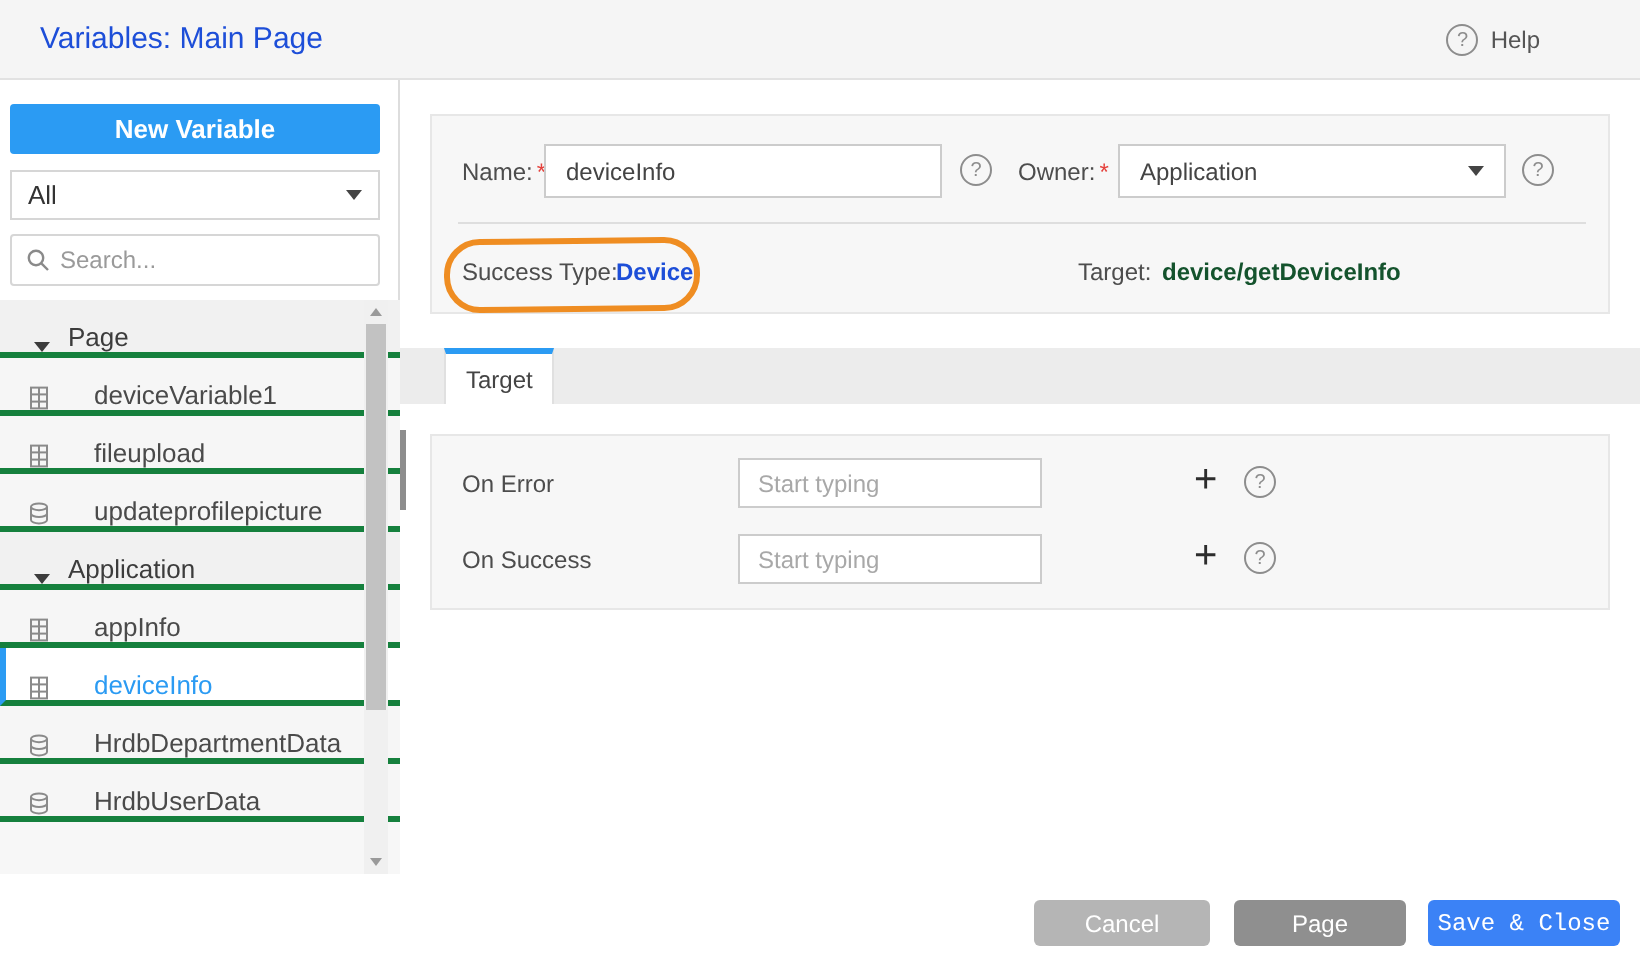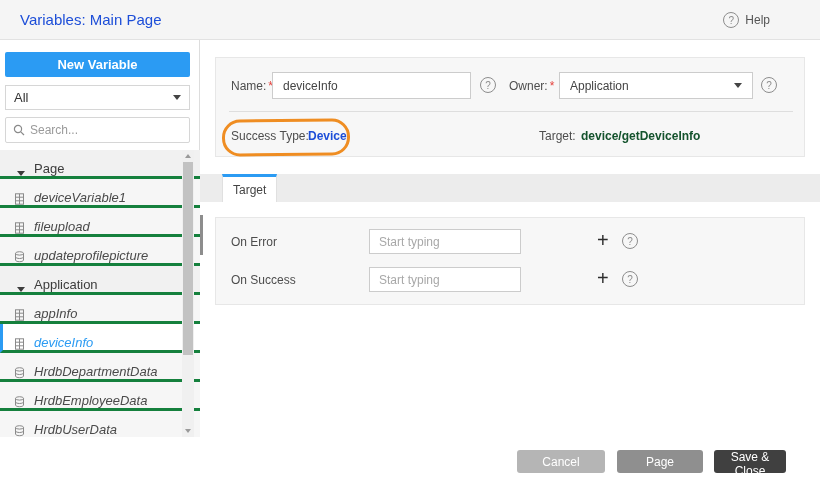--- a/index.html
+++ b/index.html
@@ -22,21 +22,21 @@
   .tri-down { width:0; height:0; border-left:4px solid transparent; border-right:4px solid transparent; border-top:5px solid #444; }
   .search-box { position:absolute; left:5px; top:77px; width:185px; height:26px; background:#fff; border:1px solid #d6d6d6; border-radius:2px; display:flex; align-items:center; padding:0 7px; gap:5px; }
   .search-box input { border:none; outline:none; flex:1; font-size:12px; color:#444; font-family:inherit; background:transparent; min-width:0; }
   .search-box input::placeholder { color:#9a9a9a; }
   .sicon { color:#8a8a8a; display:inline-flex; }
 
   .var-list { position:absolute; left:0; top:110px; width:200px; height:287px; background:#f7f7f7; overflow:hidden; }
   .row { height:29px; display:flex; align-items:flex-end; border-bottom:3px solid #15803d; background:#f6f6f6; cursor:pointer; }
   .row.group { padding-left:17px; gap:9px; background:#f1f1f1; }
   .row.group .row-label { font-size:13px; color:#3c3c3c; }
-  .row.item { padding-left:14px; gap:9px;font-style:italic; }
+  .row.item { padding-left:14px; gap:22px; }
   .row.item .row-label { font-size:13px; color:#4a4a4a; }
   .row.item.selected { background:#fff; border-left:3px solid #2b9bf3; padding-left:11px; }
   .row.item.selected .row-label { color:#2b9bf3; }
   .caret-down { width:0; height:0; border-left:4px solid transparent; border-right:4px solid transparent; border-top:5px solid #3c3c3c; }
   .vicon { color:#8a8a8a; display:inline-flex; width:11px; }
 
   .sb-scroll { position:absolute; right:5px; top:110px; width:12px; height:287px; background:#f0f0f0; }
   .sb-arrow { position:absolute; left:0; width:12px; height:10px; display:flex; align-items:center; justify-content:center; cursor:pointer; }
   .sb-arrow.up { top:1px; }
   .sb-arrow.down { bottom:1px; }
@@ -75,21 +75,21 @@
   .ev-label { position:absolute; left:15px; top:6px; font-size:12px; color:#4d4d4d; }
   .ev-input { position:absolute; left:153px; top:0; width:152px; height:25px; border:1px solid #ccc; background:#fff; font-size:12px; color:#444; padding:0 9px; outline:none; font-family:inherit; }
   .ev-input::placeholder { color:#a8a8a8; }
   .ev-plus { position:absolute; left:381px; top:-3px; font-size:20px; font-weight:400; color:#2d2d2d; cursor:pointer; line-height:28px; }
   .ev-q { position:absolute; left:406px; top:4px; cursor:pointer; }
 
   
   .footer-btn { position:absolute; top:450px; height:23px; border:none; border-radius:3px; color:#fff; font-size:12px; font-weight:500; cursor:pointer; font-family:inherit; }
   .btn-cancel { left:517px; width:88px; background:#b5b5b5; }
   .btn-save { left:617px; width:86px; background:#8f8f8f; }
-  .btn-saveclose { left:714px; width:72px; background:#404040; }
+  .btn-saveclose { left:714px; width:96px; background:#3b82f6;font-family:Liberation Mono, monospace; }
 </style>
 </head>
 <body>
 
 <div class="app">
 
   <div class="header">
     <div class="title">Variables: Main Page</div>
     <div class="help-group">
       <span class="qicon">?</span>
@@ -189,30 +189,20 @@
         <span class="row-label">HrdbDepartmentData</span>
       </div>
       <div class="row item">
         <span class="vicon">
             <svg width="11" height="12" viewBox="0 0 11 12" fill="none" stroke="currentColor" stroke-width="1">
               <ellipse cx="5.5" cy="2.4" rx="4" ry="1.7"></ellipse>
               <path d="M1.5 2.4 V9 c0 .95 1.8 1.7 4 1.7 s4 -.75 4 -1.7 V2.4"></path>
               <path d="M1.5 5.8 c0 .95 1.8 1.7 4 1.7 s4 -.75 4 -1.7"></path>
             </svg>
           </span>
-        <span class="row-label">HrdbEmployeeData</span>
-      </div>
-      <div class="row item">
-        <span class="vicon">
-            <svg width="11" height="12" viewBox="0 0 11 12" fill="none" stroke="currentColor" stroke-width="1">
-              <ellipse cx="5.5" cy="2.4" rx="4" ry="1.7"></ellipse>
-              <path d="M1.5 2.4 V9 c0 .95 1.8 1.7 4 1.7 s4 -.75 4 -1.7 V2.4"></path>
-              <path d="M1.5 5.8 c0 .95 1.8 1.7 4 1.7 s4 -.75 4 -1.7"></path>
-            </svg>
-          </span>
         <span class="row-label">HrdbUserData</span>
       </div>
     </div>
 
     <div class="sb-scroll">
       <div class="sb-arrow up">
           <span class="tri-up-s"></span>
         </div>
       <div class="sb-thumb"></div>
       <div class="sb-arrow down">

